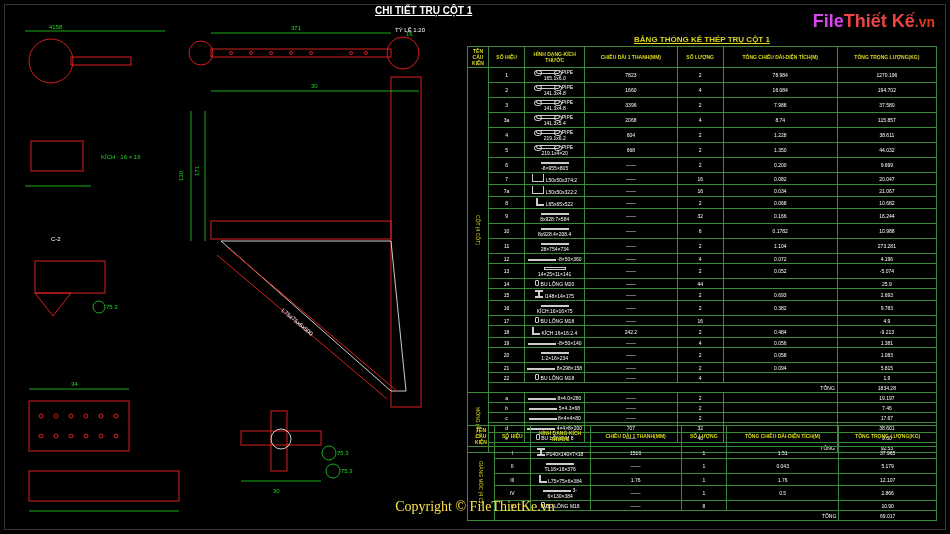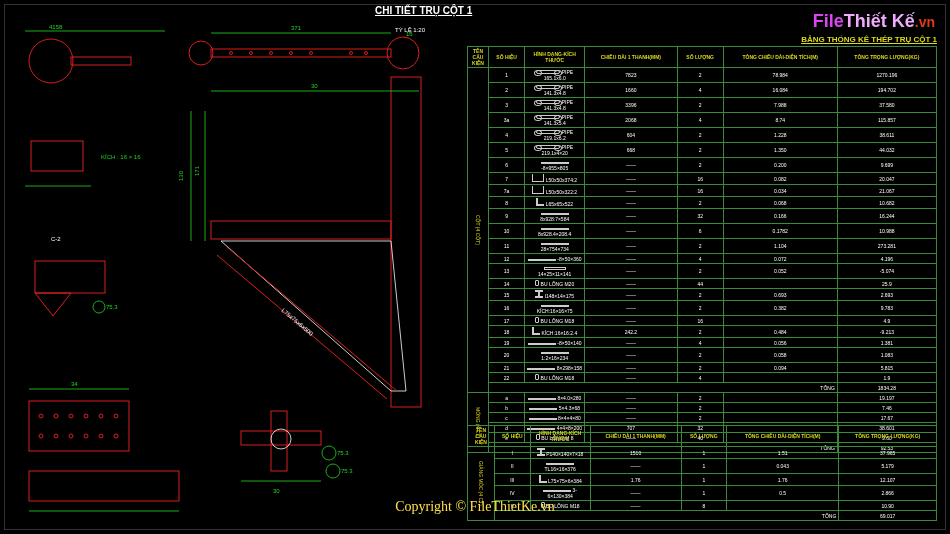--- a/index.html
+++ b/index.html
@@ -33,21 +33,21 @@
     font-size: 6px;
   }
   
   .logo {
     position: absolute;
     top: 6px; right: 10px;
     font-size: 18px;
     font-weight: bold;
   }
   .logo .f { color: #d946ef; }
-  .logo .rest { color: #f0abfc; }
+  .logo .rest { color: #ef4444; }
   .logo .vn { color: #e03a1b; font-size: 14px; margin-top: 36px; }
   .copyright {
     position: absolute;
     bottom: 14px; left: 0; right: 0;
     text-align: center;
     color: #fde047;
     font-size: 14px;
     font-family: "Times New Roman", serif;
   }
   
@@ -67,21 +67,21 @@
   .table-wrap {
     position: absolute;
     right: 8px;
     top: 30px;
     width: 470px;
   }
   .tbl-title {
     color: #d8d81f;
     font-size: 8px;
     font-weight: bold;
-    text-align: right;
+    text-align: center;
     margin-bottom: 2px;
     text-decoration: underline;
   }
   table.data {
     width: 100%;
     border-collapse: collapse;
     font-size: 5px;
     color: #fff;
   }
   table.data th, table.data td {

